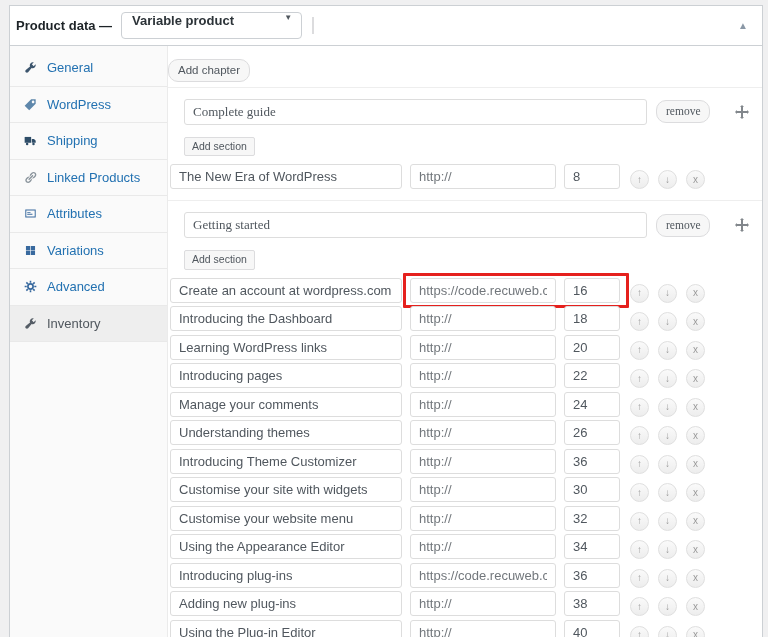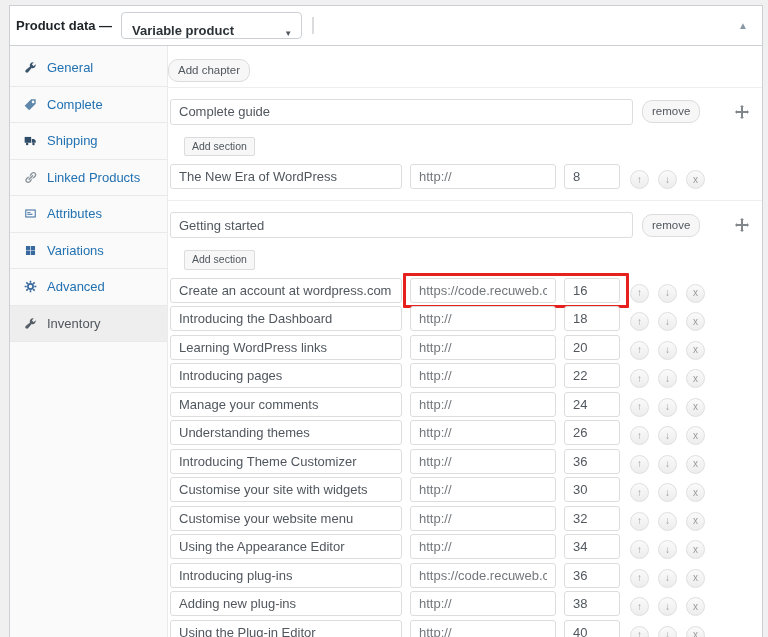--- a/index.html
+++ b/index.html
@@ -17,21 +17,21 @@
   }
   
   .box-header {
     height:40px; border-bottom:1px solid #ccd0d4; background:#fff;
     display:flex; align-items:center; position:relative;
   }
   .mb-title { font-weight:bold; font-size:13px; color:#1d2327; margin-left:6px; white-space:nowrap; }
   .type-select {
     margin-left:9px; width:181px; height:27px; background:#fff;
     border:1px solid #ccd0d4; border-radius:4px; cursor:pointer;
-    display:flex; align-items:flex-end; justify-content:space-between;
+    display:flex; align-items:flex-start; justify-content:space-between;
     padding:0 9px 0 10px; font-weight:bold; font-size:13px; color:#2c3338;
   }
   .sel-arrow { font-size:8px; color:#50575e; }
   .vsep { width:2px; height:17px; background:#dcdcde; margin-left:10px; }
   .collapse {
     position:absolute; right:14px; top:50%; transform:translateY(-50%);
     font-size:10px; color:#8a98a6; cursor:pointer; line-height:1;
   }
   
   .box-body { display:flex; height:591px; }
@@ -59,21 +59,21 @@
   .tab:nth-child(9) .tab-icon{color:#3c556d}
   
   .panel { flex:1; background:#fff; overflow:hidden; }
   .add-chapter-bar { padding:13px 0 5px 0; }
   .btn {
     font-family:inherit; background:#f7f7f7; border:1px solid #dcdcde;
     border-radius:10px; color:#50575e; font-size:11.5px; padding:4px 9px;
     cursor:pointer; line-height:1.1;
   }
   .chapter { border-top:1px solid #eee; padding:11px 0; }
-  .ch-head { display:flex; align-items:center; margin-left:2px; }
+  .ch-head { display:flex; align-items:center; margin-left:16px;font-family:Liberation Serif, serif; }
   input {
     border:1px solid #ddd; border-radius:3px; padding:0 8px;
     font-size:13px; color:#50575e; background:#fff; font-family:inherit; outline:none;
   }
   .ch-title { width:463px; height:26px; }
   .btn-remove { margin-left:9px; }
   .move { margin-left:auto; margin-right:12px; color:#82878c; cursor:move; display:inline-flex; }
   .move svg { width:16px; height:16px; fill:currentColor; }
   .add-sec-bar { margin:12px 8px 8px 16px; }
   .btn-small { font-size:10.5px; padding:3px 7px; border-radius:2px; }
@@ -119,21 +119,21 @@
               </svg>
             </span>
     <span class="tab-label">General</span>
   </li>
           <li class="tab">
     <span class="tab-icon">
               <svg viewBox="0 0 20 20">
                 <path d="M11 2h7v7L8 19l-7-7zm3 6c1.1 0 2-.9 2-2s-.9-2-2-2-2 .9-2 2 .9 2 2 2z"></path>
               </svg>
             </span>
-    <span class="tab-label">Complete</span>
+    <span class="tab-label">WordPress</span>
   </li>
           <li class="tab">
     <span class="tab-icon">
               <svg viewBox="0 0 20 20">
                 <path d="M1 4.5h10v9H1z"></path>
                 <path d="M12 7.5h3.4l2.6 3v3h-6z"></path>
                 <circle cx="4.8" cy="15.3" r="1.9"></circle>
                 <circle cx="14.6" cy="15.3" r="1.9"></circle>
               </svg>
             </span>

